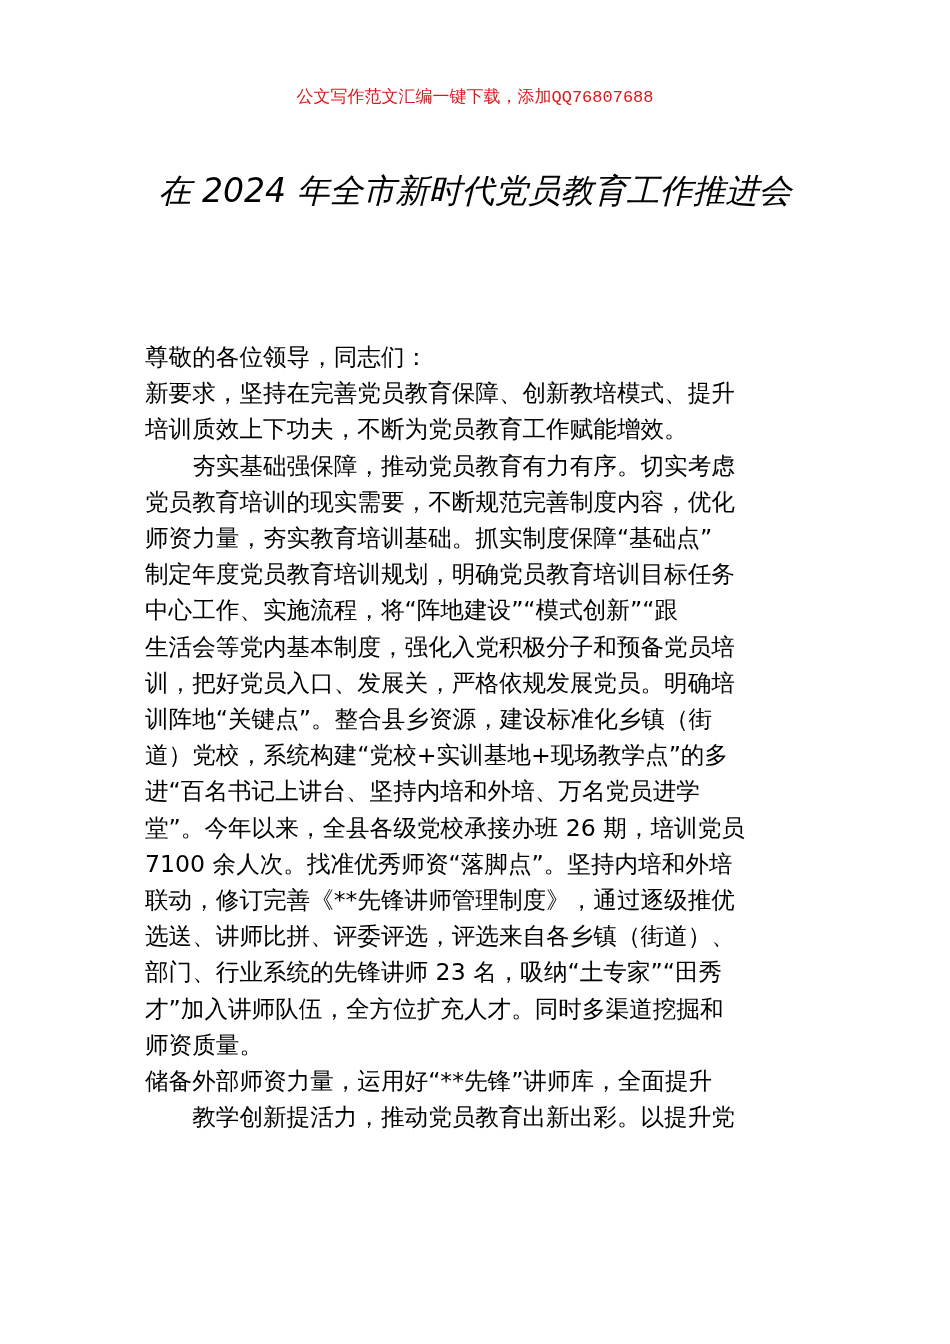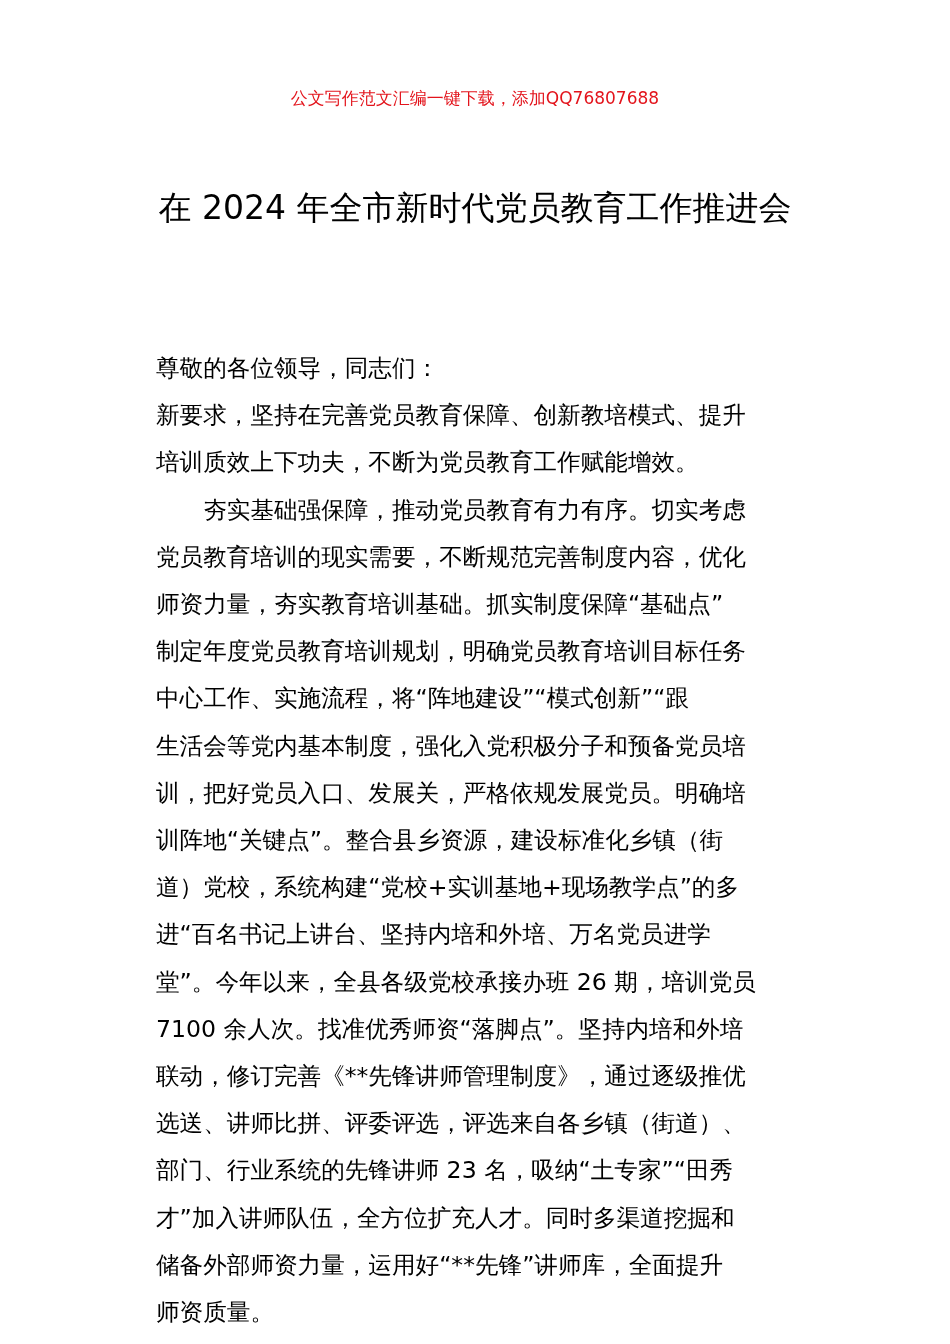--- a/index.html
+++ b/index.html
@@ -18,47 +18,49 @@
     .header-note {
       position: absolute;
       top: 86px;
       left: 0;
       width: 950px;
       text-align: center;
       font-size: 17px;
       line-height: 24px;
       color: #e3141c;
       letter-spacing: 0px;
+      font-family: Liberation Mono, monospace;
     }
     .doc-title {
       position: absolute;
-      top: 175px;
+      top: 158px;
       left: 120px;
       width: 710px;
       text-align: center;
       font-family: "DejaVu Sans", "Liberation Sans", sans-serif;
       font-size: 33px;
       line-height: 65px;
       font-weight: normal;
       margin: 0;
       color: #000;
+      font-style: italic;
     }
     .doc-body {
       position: absolute;
       top: 339px;
       left: 145px;
       width: 662px;
       font-size: 23.6px;
       line-height: 36.2px;
       text-align: justify;
       text-justify: inter-character;
       color: #000;
     }
     .doc-body p {
-      margin: 11px;
+      margin: 0;
       padding: 0;
     }
   </style>
 </head>
 <body>
 
 <div class="header-note">公文写作范文汇编一键下载，添加QQ76807688</div>
 
 <h1 class="doc-title">
   <div>在 2024 年全市新时代党员教育工作推进会</div>
@@ -77,16 +79,16 @@
   <p>训，把好党员入口、发展关，严格依规发展党员。明确培</p>
   <p>训阵地“关键点”。整合县乡资源，建设标准化乡镇（街</p>
   <p>道）党校，系统构建“党校+实训基地+现场教学点”的多</p>
   <p>进“百名书记上讲台、坚持内培和外培、万名党员进学</p>
   <p>堂”。今年以来，全县各级党校承接办班 26 期，培训党员</p>
   <p>7100 余人次。找准优秀师资“落脚点”。坚持内培和外培</p>
   <p>联动，修订完善《**先锋讲师管理制度》，通过逐级推优</p>
   <p>选送、讲师比拼、评委评选，评选来自各乡镇（街道）、</p>
   <p>部门、行业系统的先锋讲师 23 名，吸纳“土专家”“田秀</p>
   <p>才”加入讲师队伍，全方位扩充人才。同时多渠道挖掘和</p>
+  <p>师资质量。</p>
   <p>储备外部师资力量，运用好“**先锋”讲师库，全面提升</p>
-  <p>师资质量。</p>
   <p>　　教学创新提活力，推动党员教育出新出彩。以提升党</p>
 </div>
 
 </body></html>

